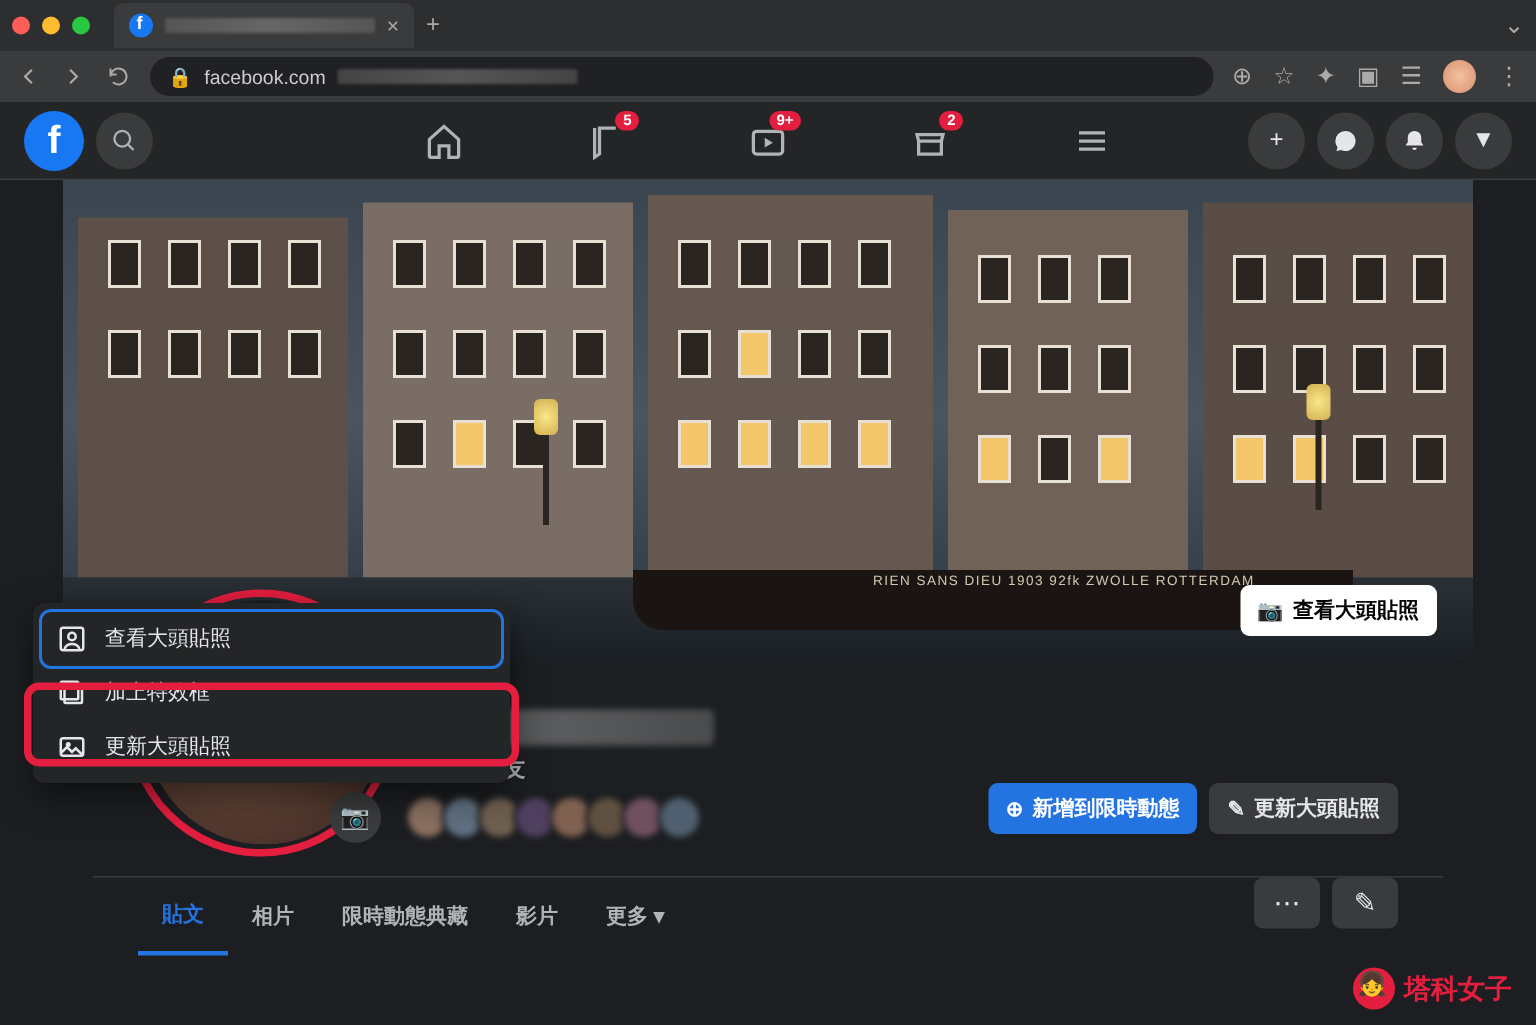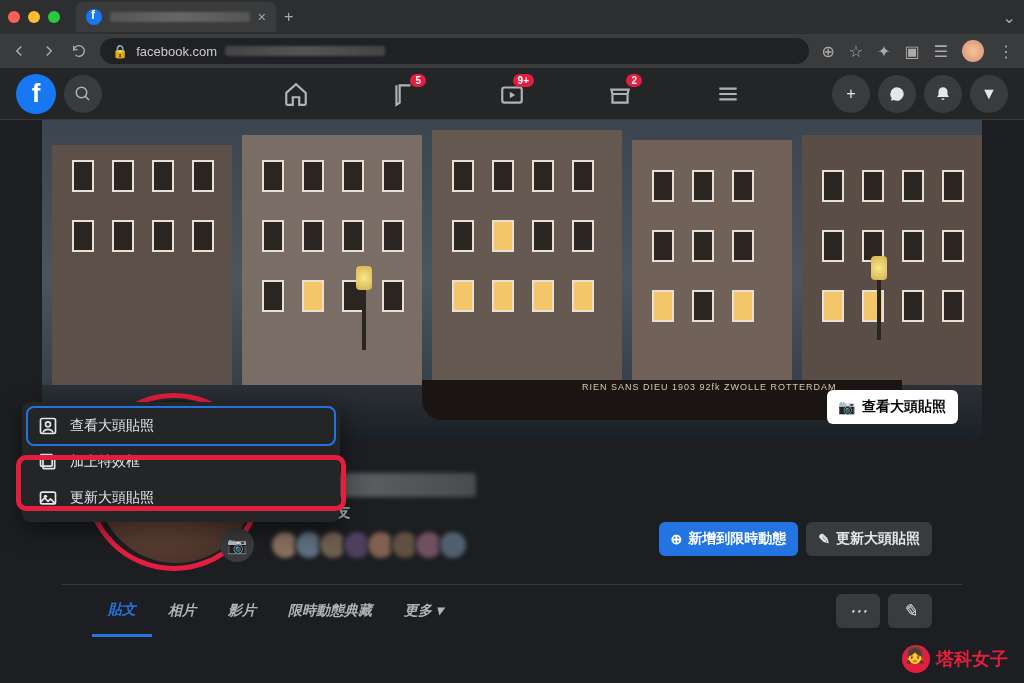--- a/index.html
+++ b/index.html
@@ -77,21 +77,21 @@
 .friends-avatars { display: flex; }
 .fa { width: 30px; height: 30px; border-radius: 50%; border: 2px solid #1c1e21; margin-left: -6px; filter: blur(2px); }
 .fa:nth-child(1){background:#8a7060}.fa:nth-child(2){background:#607080}.fa:nth-child(3){background:#706050}.fa:nth-child(4){background:#504060}.fa:nth-child(5){background:#806050}.fa:nth-child(6){background:#605040}.fa:nth-child(7){background:#705060}.fa:nth-child(8){background:#506070}
 
 .profile-actions { display: flex; gap: 8px; align-self: flex-end; margin-bottom: 12px; }
 .btn { padding: 8px 12px; border-radius: 6px; font-weight: 600; font-size: 14px; display: flex; align-items: center; gap: 6px; }
 .btn-primary { background: #2374e1; color: #fff; }
 .btn-secondary { background: #3a3b3c; color: #e4e6eb; }
 
 
-.tabs { max-width: 900px; margin: 0 auto; padding: 0 30px; display: flex; align-items: center; height: 52px; font-style: italic; }
+.tabs { max-width: 900px; margin: 0 auto; padding: 0 30px; display: flex; align-items: flex-start; height: 52px; }
 .tab-item { padding: 0 16px; height: 100%; display: flex; align-items: center; color: #b0b3b8; font-weight: 600; font-size: 14px; }
 .tab-item.active { color: #2374e1; border-bottom: 3px solid #2374e1; }
 .tabs-right { margin-left: auto; display: flex; gap: 8px; }
 .tabs-btn { width: 44px; height: 34px; background: #3a3b3c; border-radius: 6px; display: flex; align-items: center; justify-content: center; color: #e4e6eb; font-size: 18px; }
 
 
 .avatar-menu { position: absolute; left: 22px; top: 282px; width: 318px; background: #242526; border-radius: 8px; box-shadow: 0 8px 24px rgba(0,0,0,0.5); padding: 6px; z-index: 100; }
 .menu-item { display: flex; align-items: center; gap: 12px; padding: 8px 10px; border-radius: 6px; color: #e4e6eb; font-size: 14px; font-weight: 500; }
 .menu-item.selected { outline: 2px solid #2374e1; }
 .menu-icon { width: 20px; height: 20px; display: flex; align-items: center; justify-content: center; }
@@ -324,22 +324,22 @@
         <div class="btn btn-secondary">
           <span>✎</span>
           <span>更新大頭貼照</span>
         </div>
       </div>
     </div>
 
     <div class="tabs">
       <div class="tab-item active">貼文</div>
       <div class="tab-item">相片</div>
+      <div class="tab-item">限時動態典藏</div>
       <div class="tab-item">影片</div>
-      <div class="tab-item">限時動態典藏</div>
       <div class="tab-item">更多 ▾</div>
       <div class="tabs-right">
         <div class="tabs-btn">⋯</div>
         <div class="tabs-btn">✎</div>
       </div>
     </div>
   </div>
 
   <div class="avatar-menu">
     <div class="menu-item selected">

